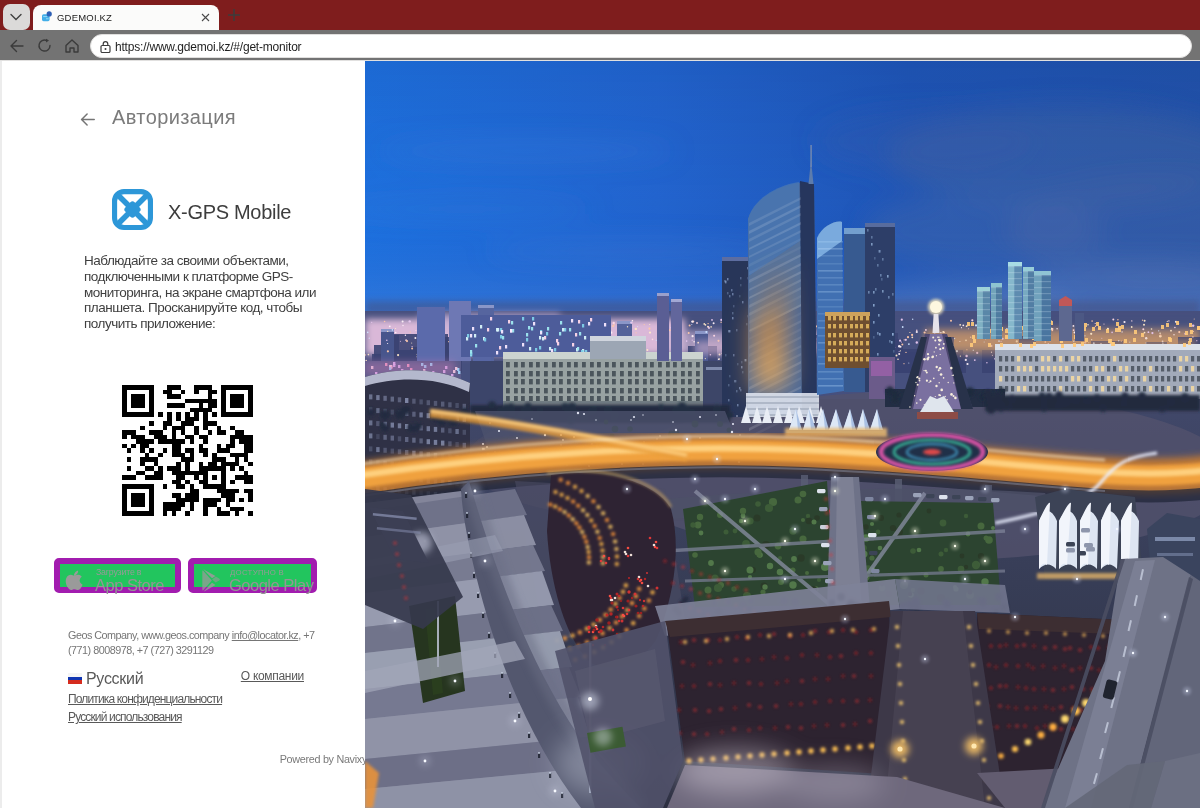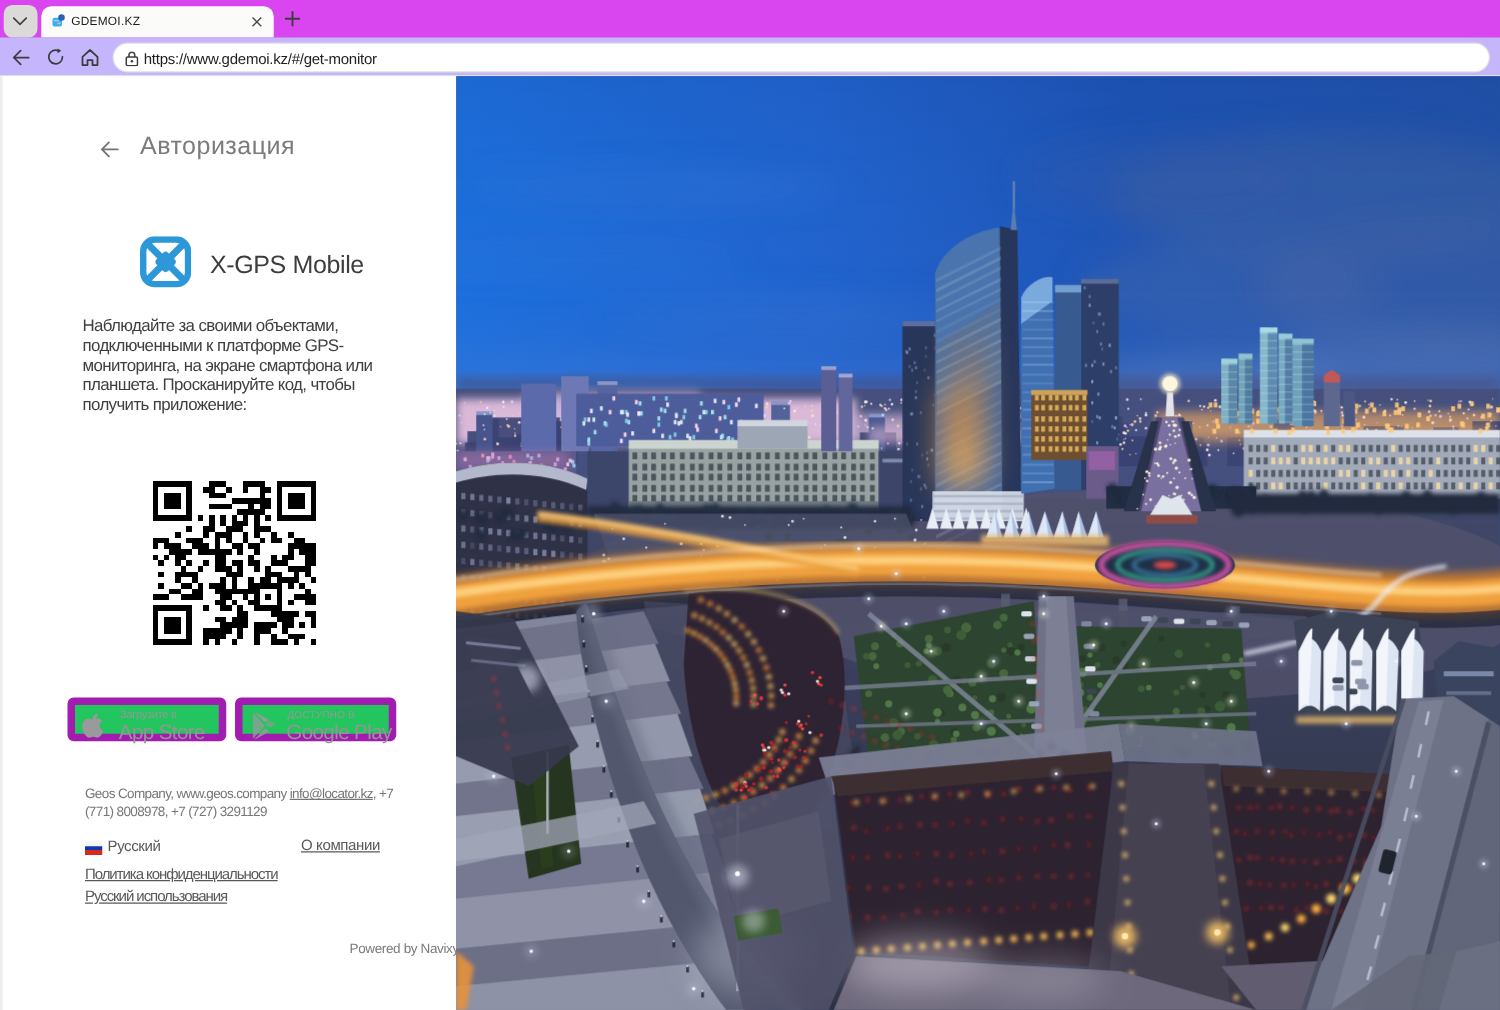--- a/index.html
+++ b/index.html
@@ -1,47 +1,47 @@
 <!DOCTYPE html>
 <html><head>
 <meta charset="utf-8">
 <style>
 *{margin:0;padding:0;box-sizing:border-box}
 html,body{width:1200px;height:808px;overflow:hidden;font-family:"Liberation Sans",sans-serif;background:#fff}
 #page{position:relative;width:1200px;height:808px}
 
-#tabbar{position:absolute;left:0;top:0;width:1200px;height:46px;background:#d946ef}
+#tabbar{position:absolute;left:0;top:0;width:1200px;height:46px;background:#7f1d1d}
 #vtab{position:absolute;left:3px;top:4px;width:27px;height:26px;background:#dbdad9;border-radius:7px}
 #vtab svg{position:absolute;left:7px;top:9px}
 #tab{position:absolute;left:33px;top:5px;width:186px;height:25px;background:#fbfbfa;border-radius:8px 8px 0 0}
 #tab .title{position:absolute;left:24px;top:7px;font-size:9.5px;color:#1b1b1b;letter-spacing:.2px}
 #tab .fav{position:absolute;left:8px;top:6px;width:12px;height:12px}
 #plus{position:absolute;left:227px;top:8px;width:14px;height:14px}
-#toolbar{position:absolute;left:0;top:30px;width:1200px;height:31px;background:#c4b5fd;border-bottom:1px solid #e1e0df}
+#toolbar{position:absolute;left:0;top:30px;width:1200px;height:31px;background:#737373;border-bottom:1px solid #e1e0df}
 #toolbar svg.nav{position:absolute;top:8px}
 #urlbar{position:absolute;left:90px;top:4px;width:1102px;height:24px;background:#fff;border:1px solid #e0dfde;border-radius:12px}
 #urlbar .lock{position:absolute;left:9px;top:6px}
 #urlbar .url{position:absolute;left:24px;top:5px;font-size:12px;letter-spacing:-0.2px;color:#1f1f1f}
 
 #panel{position:absolute;left:0;top:61px;width:412px;height:747px;background:#fff;border-left:2px solid #ececec}
 .back{position:absolute;left:76px;top:49px;width:19px;height:19px;color:#757575}
 h1.auth{position:absolute;left:110px;top:45px;font-size:20px;font-weight:400;color:#7b7b7b;letter-spacing:.4px}
 #logo{position:absolute;left:110px;top:128px;width:41px;height:41px}
 #appname{position:absolute;left:166px;top:140px;font-size:20px;letter-spacing:-0.3px;color:#3d3d3d}
-#desc{position:absolute;left:64px;top:192px;width:260px;font-size:13.5px;letter-spacing:-0.5px;line-height:15.8px;color:#3f3f3f}
+#desc{position:absolute;left:82px;top:192px;width:260px;font-size:13.5px;letter-spacing:-0.5px;line-height:15.8px;color:#3f3f3f}
 #qr{position:absolute;left:120px;top:323px;width:131px;height:133px}
 .badge{position:absolute;top:497px;height:35px;background:#22c55e;border:6px solid #a21caf;border-radius:5px}
 #bas{left:52px;width:127px}
 #bgp{left:186px;width:129px}
 #foot1{position:absolute;left:66px;top:567px;width:260px;font-size:10.8px;letter-spacing:-0.5px;line-height:14.8px;color:#767676;white-space:nowrap}
 #foot1 a{color:#767676;text-decoration:underline}
 #langrow{position:absolute;left:66px;top:609px;width:236px;height:16px}
 #flag{position:absolute;left:0;top:3px;width:14px;height:10.5px;overflow:hidden}
 #flag div{height:3.5px}
-#lang{position:absolute;left:18px;top:0;font-size:12px;letter-spacing:-0.3px;color:#595959}
+#lang{position:absolute;left:18px;top:0;font-size:16px;letter-spacing:-0.3px;color:#595959}
 #about{position:absolute;right:0;top:-1px;font-size:12px;letter-spacing:-0.3px;color:#595959;text-decoration:underline}
 .plink{position:absolute;left:66px;font-size:12px;letter-spacing:-0.85px;color:#595959;text-decoration:underline}
 #powered{position:absolute;left:0;top:692px;width:365px;text-align:right;font-size:10.8px;letter-spacing:-0.3px;color:#7a7a7a}
 
 #photo{position:absolute;left:365px;top:61px;width:835px;height:747px;background:#2a4f9a}
 </style>
 </head>
 <body>
 <div id="page">
 

